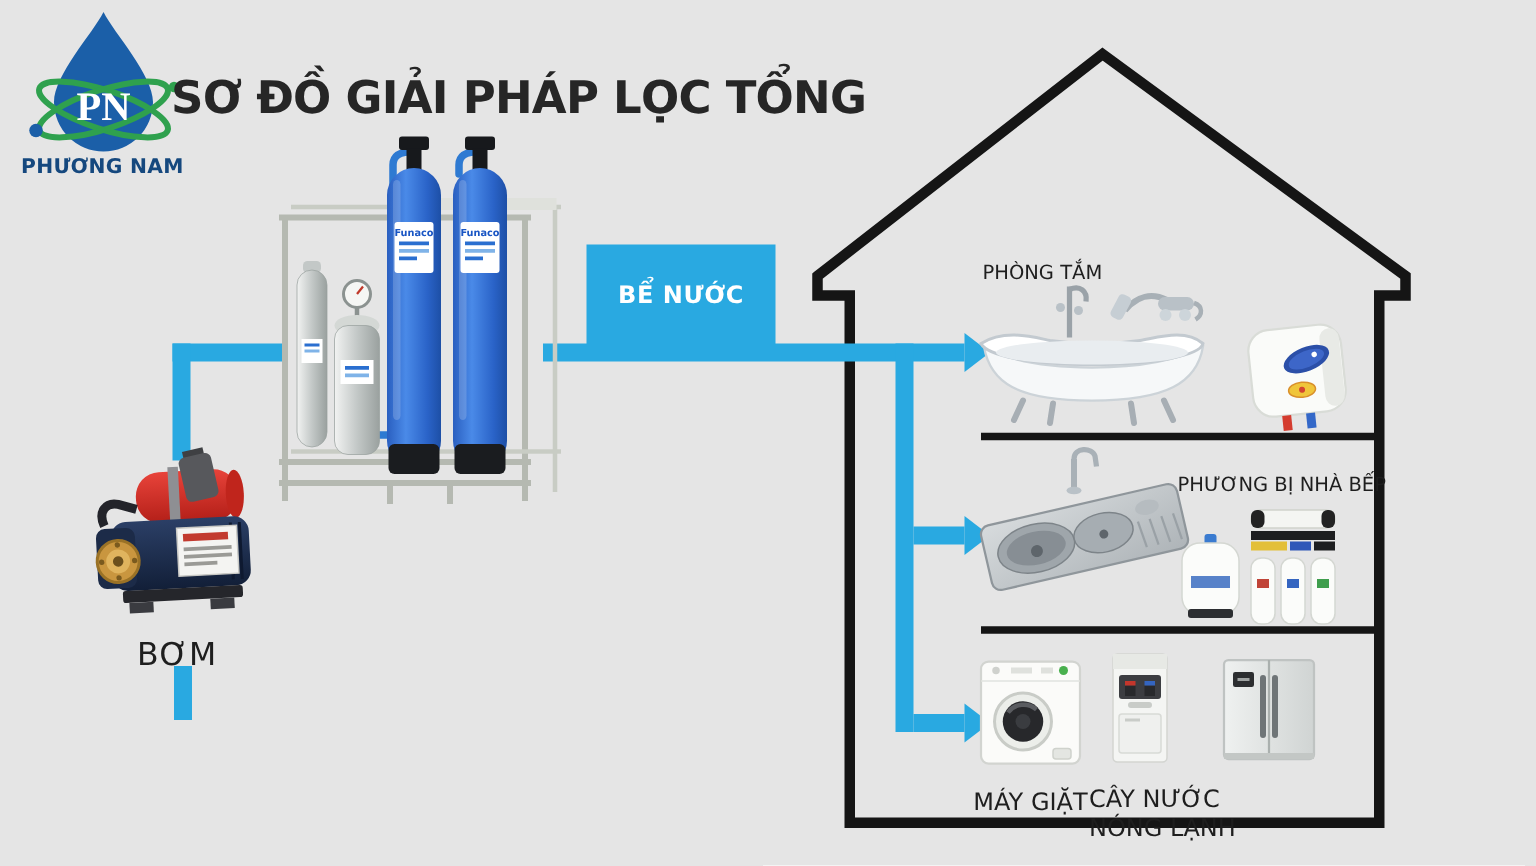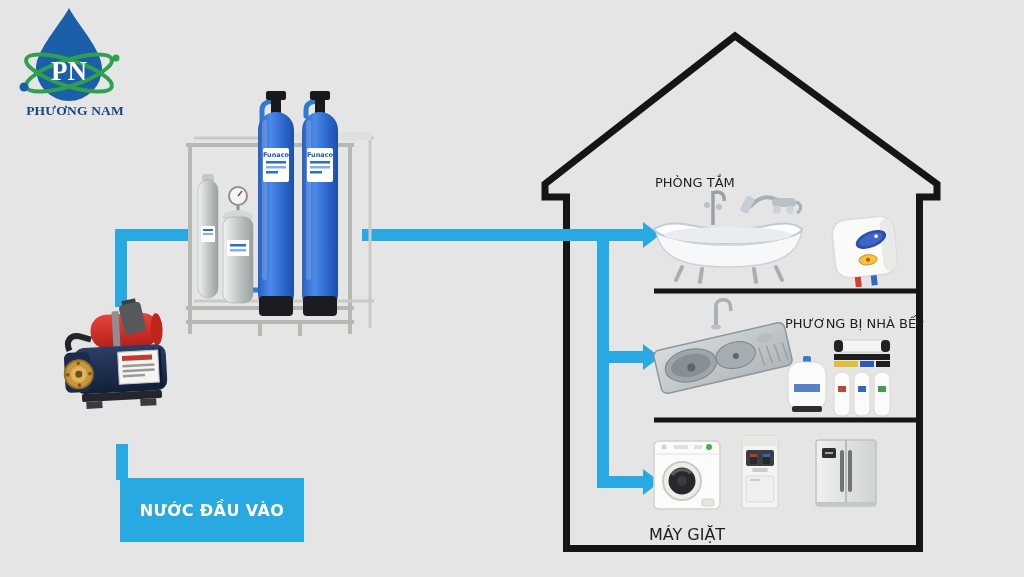--- a/index.html
+++ b/index.html
@@ -5,22 +5,22 @@
   html,body{margin:0;padding:0;background:#ffffff;}
   .canvas{
     position:relative;width:1024px;height:577px;background:#e5e5e5;overflow:hidden;
     font-family:"DejaVu Sans","Liberation Sans",sans-serif;
     padding-left:32px;
   }
   .abs{position:absolute;}
   
   .logo-svg{position:absolute;left:16px;top:6px;}
   .brand-name{
-    position:absolute;left:14px;top:103px;width:110px;text-align:right;
-    font-size:13.5px;font-weight:bold;color:#15487E;letter-spacing:.2px;font-family:Liberation Serif, serif;
+    position:absolute;left:14px;top:103px;width:110px;text-align:left;
+    font-size:13.5px;font-weight:bold;color:#15487E;letter-spacing:.2px;
   }
   .title{
     position:absolute;left:114px;top:48px;margin:0;
     font-size:30px;font-weight:bold;color:#262626;letter-spacing:-.5px;white-space:nowrap;
   }
   
   .pipe{position:absolute;background:#29A9E1;}
   .arrow-head{
     position:absolute;width:0;height:0;
     border-top:13px solid transparent;border-bottom:13px solid transparent;
@@ -49,39 +49,40 @@
     <g fill="none" stroke="#2FA14E" stroke-width="4">
       <ellipse cx="53" cy="67" rx="45" ry="13" transform="rotate(18 53 67)"></ellipse>
       <ellipse cx="53" cy="67" rx="45" ry="13" transform="rotate(-18 53 67)"></ellipse>
     </g>
     <circle cx="8" cy="81" r="4.5" fill="#1B5FA8"></circle>
     <circle cx="100" cy="52" r="3.5" fill="#2FA14E"></circle>
     <text x="53" y="74" text-anchor="middle" font-family="Liberation Serif, DejaVu Serif, serif" font-size="27" font-weight="bold" fill="#ffffff">PN</text>
   </svg>
   <div class="brand-name">PHƯƠNG NAM</div>
 
+  <h1 class="title">SƠ ĐỒ GIẢI PHÁP LỌC TỔNG</h1>
 
   <svg class="abs" style="left:0;top:0;" width="1024" height="577" viewBox="0 0 1024 577">
     <path d="M545,184 L735,36 L937,184 L937,197 L919.5,197 L919.5,548.5 L566.5,548.5 L566.5,197 L545,197 Z" fill="none" stroke="#151515" stroke-width="7" stroke-linejoin="miter"></path>
     <line x1="654" y1="291" x2="916" y2="291" stroke="#151515" stroke-width="5"></line>
     <line x1="654" y1="420" x2="916" y2="420" stroke="#151515" stroke-width="5"></line>
   </svg>
 
   <div class="pipe" style="left:115px;top:229px;width:75px;height:12px;"></div>
   <div class="pipe" style="left:115px;top:229px;width:12px;height:78px;"></div>
   <div class="pipe" style="left:116px;top:444px;width:12px;height:36px;"></div>
   <div class="pipe" style="left:362px;top:229px;width:281px;height:12px;"></div>
   <div class="arrow-head" style="left:643px;top:222px;"></div>
   <div class="pipe" style="left:597px;top:229px;width:12px;height:259px;"></div>
   <div class="pipe" style="left:609px;top:351px;width:34px;height:12px;"></div>
   <div class="arrow-head" style="left:643px;top:344px;"></div>
   <div class="pipe" style="left:609px;top:476px;width:34px;height:12px;"></div>
   <div class="arrow-head" style="left:643px;top:469px;"></div>
 
-  <div class="flow-box" style="left:120px;top:478px;width:184px;height:64px;">NƯỚC ĐẦU VÀO</div>
+  <div class="flow-box" style="left:391px;top:163px;width:126px;height:67px;">BỂ NƯỚC</div>
 
   <svg class="abs" style="left:180px;top:90px;" width="200" height="250" viewBox="0 0 200 250">
     <defs>
       <linearGradient id="gTank" x1="0" y1="0" x2="1" y2="0">
         <stop offset="0" stop-color="#2a5fc0"></stop>
           <stop offset=".35" stop-color="#4a8ae8"></stop>
         <stop offset=".75" stop-color="#2a63c8"></stop>
           <stop offset="1" stop-color="#1d4fa6"></stop>
       </linearGradient>
       <linearGradient id="gSteel" x1="0" y1="0" x2="1" y2="0">
@@ -326,18 +327,23 @@
     </defs>
     <rect x="4" y="4" width="60" height="66" rx="3" fill="url(#gFridge)" stroke="#bfc3c2" stroke-width="1.5"></rect>
     <line x1="34" y1="4" x2="34" y2="70" stroke="#aab0ae" stroke-width="1.5"></line>
     <rect x="28" y="14" width="4" height="42" rx="2" fill="#6f7577"></rect>
     <rect x="36" y="14" width="4" height="42" rx="2" fill="#6f7577"></rect>
     <rect x="10" y="12" width="14" height="10" rx="1.5" fill="#2c2e30"></rect>
     <rect x="13" y="16" width="8" height="2" fill="#9fa3a2"></rect>
     <rect x="4" y="66" width="60" height="4" fill="#c3c7c5"></rect>
   </svg>
 
+  <div class="label pump-label" style="left:68px;top:412px;width:100px;text-align:center;">BƠM</div>
 
   <div class="label lbl-12 center" style="left:647px;top:513px;width:80px;">MÁY GIẶT</div>
 
+  <div class="label lbl-12 center" style="left:726px;top:511px;width:84px;">
+    <span>CÂY NƯỚC</span><br>
+    <span>NÓNG LẠNH</span>
+  </div>
 
 
 </div>
 
 </body></html>

